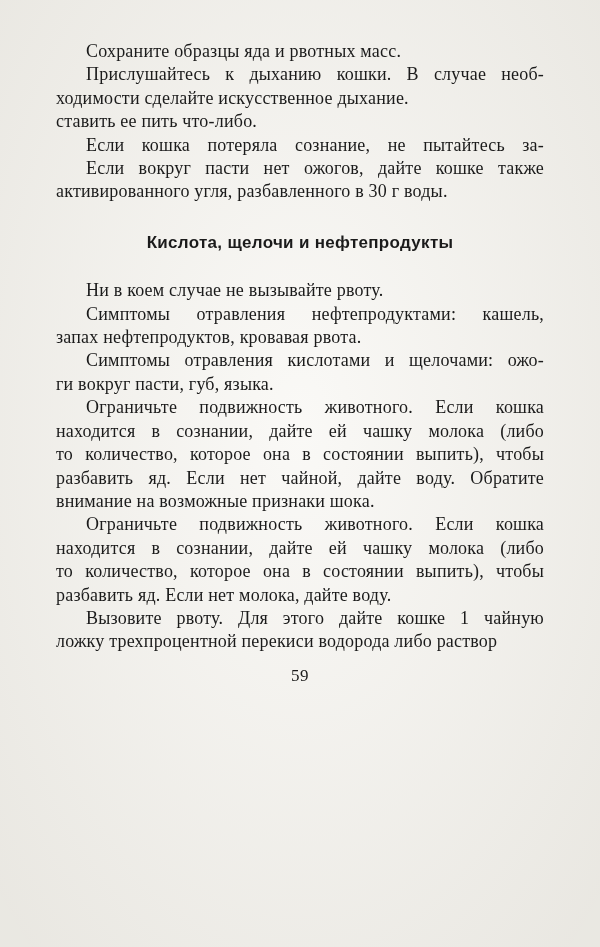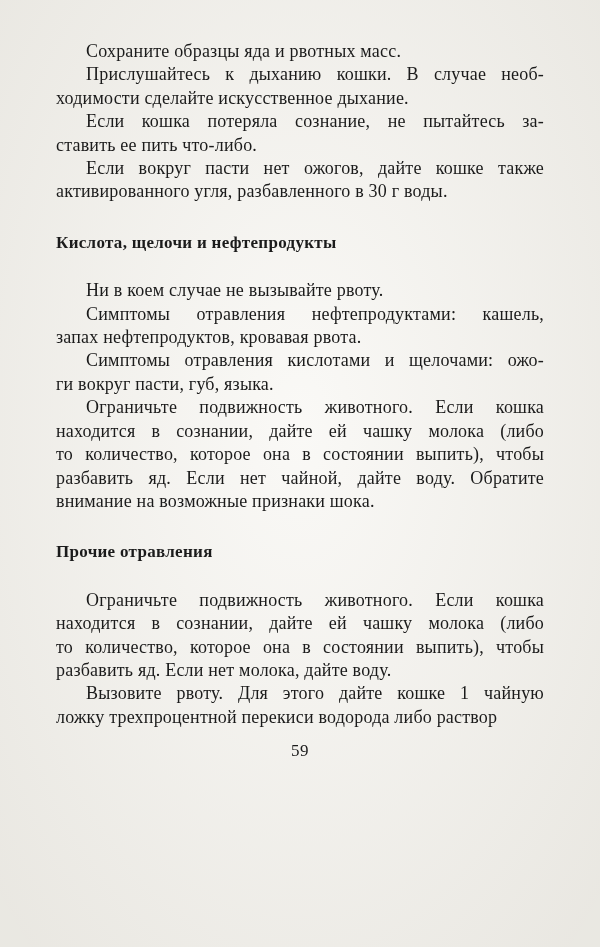--- a/index.html
+++ b/index.html
@@ -35,25 +35,25 @@
     text-align-last: justify;
     white-space: normal;
   }
   .line.first {
     text-indent: 30px;
   }
   .line.last {
     text-align-last: left;
   }
   .heading {
-    font-family: Liberation Serif, serif;
+    font-family: Liberation Sans, sans-serif;
     font-weight: bold;
     font-size: 17px;
     letter-spacing: 0.3px;
-    text-align: left;
+    text-align: center;
     margin: 27px 0 25px 0;
   }
   .page-number {
     text-align: center;
     font-size: 17px;
     margin-top: 12px;
     letter-spacing: 0.5px;
   }
 </style>
 </head>
@@ -62,22 +62,22 @@
 <div class="scan-page">
   <div class="content">
       <div class="para">
         <div class="line first last">Сохраните образцы яда и рвотных масс.</div>
       </div>
       <div class="para">
         <div class="line first">Прислушайтесь к дыханию кошки. В случае необ-</div>
         <div class="line last">ходимости сделайте искусственное дыхание.</div>
       </div>
       <div class="para">
+        <div class="line last">ставить ее пить что-либо.</div>
         <div class="line first">Если кошка потеряла сознание, не пытайтесь за-</div>
-        <div class="line last">ставить ее пить что-либо.</div>
       </div>
       <div class="para">
         <div class="line first">Если вокруг пасти нет ожогов, дайте кошке также</div>
         <div class="line last">активированного угля, разбавленного в 30 г воды.</div>
       </div>
       <div class="heading">Кислота, щелочи и нефтепродукты</div>
       <div class="para">
         <div class="line first last">Ни в коем случае не вызывайте рвоту.</div>
       </div>
       <div class="para">
@@ -88,21 +88,20 @@
         <div class="line first">Симптомы отравления кислотами и щелочами: ожо-</div>
         <div class="line last">ги вокруг пасти, губ, языка.</div>
       </div>
       <div class="para">
         <div class="line first">Ограничьте подвижность животного. Если кошка</div>
         <div class="line">находится в сознании, дайте ей чашку молока (либо</div>
         <div class="line">то количество, которое она в состоянии выпить), чтобы</div>
         <div class="line">разбавить яд. Если нет чайной, дайте воду. Обратите</div>
         <div class="line last">внимание на возможные признаки шока.</div>
       </div>
-      <div class="heading">Прочие отравления</div>
       <div class="para">
         <div class="line first">Ограничьте подвижность животного. Если кошка</div>
         <div class="line">находится в сознании, дайте ей чашку молока (либо</div>
         <div class="line">то количество, которое она в состоянии выпить), чтобы</div>
         <div class="line last">разбавить яд. Если нет молока, дайте воду.</div>
       </div>
       <div class="para">
         <div class="line first">Вызовите рвоту. Для этого дайте кошке 1 чайную</div>
         <div class="line last">ложку трехпроцентной перекиси водорода либо раствор</div>
       </div>

